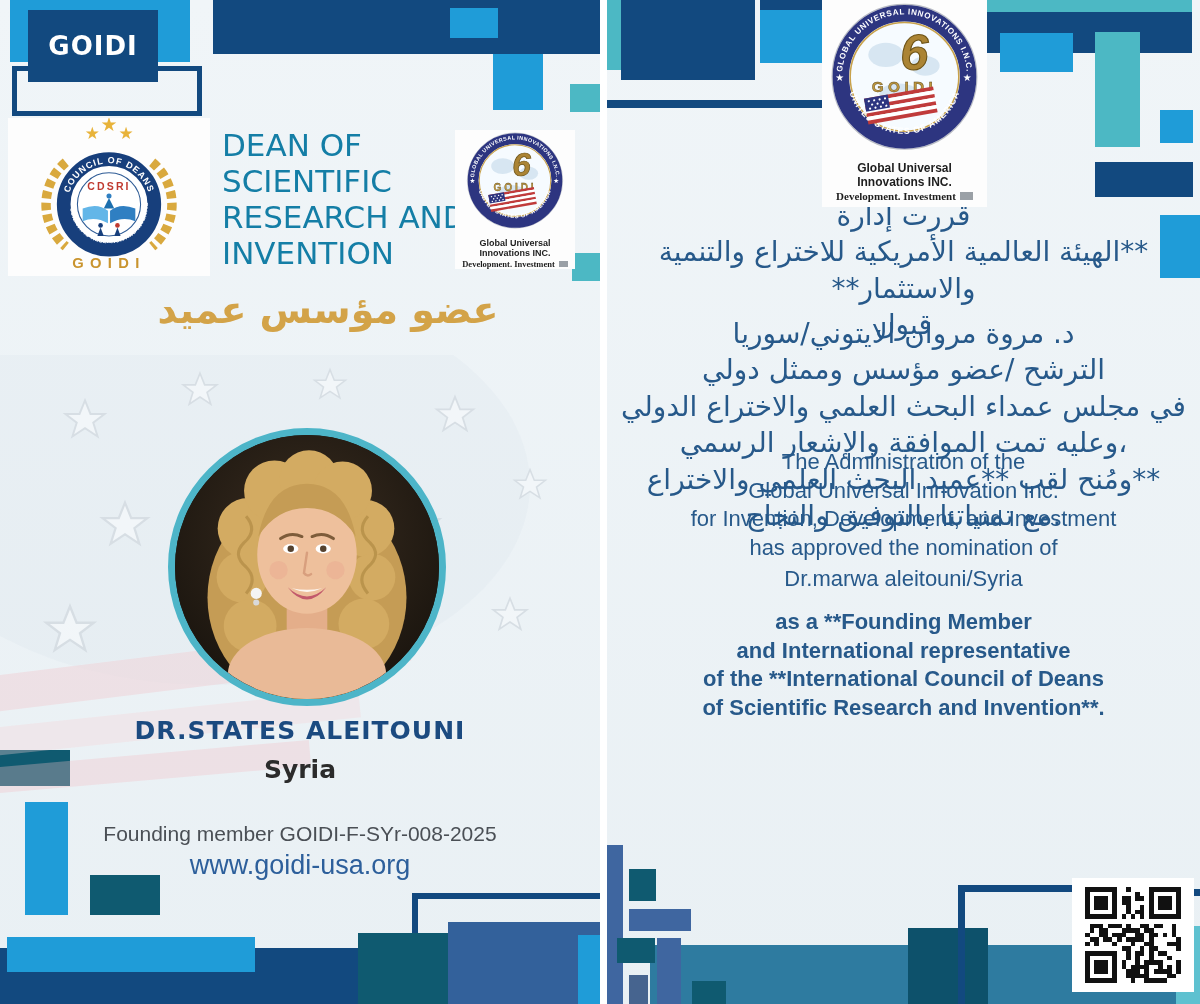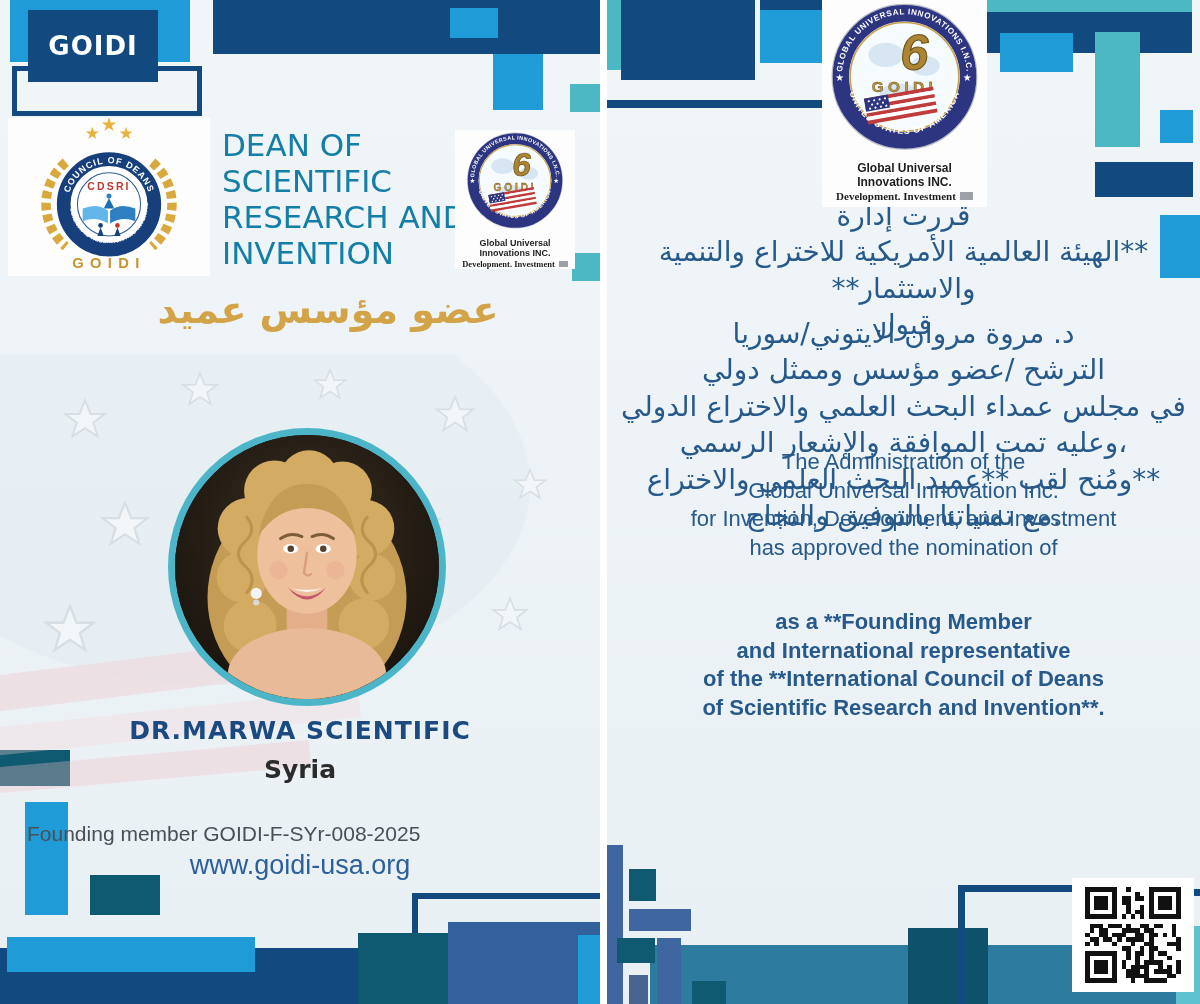--- a/index.html
+++ b/index.html
@@ -23,21 +23,21 @@
   .gray-chip{display:inline-block;width:13px;height:8px;background:#9aa0a6;margin-left:4px;}
   .arabic{direction:rtl;font-family:"DejaVu Sans",sans-serif;white-space:pre-line;text-align:center;}
   .ar-gold{position:absolute;left:0;top:288px;width:600px;font-size:38px;font-weight:bold;color:#d3a348;z-index:2;margin-left:28px;}
   .ar-teal{position:absolute;left:0;top:368px;width:600px;font-size:30px;font-weight:bold;color:#176f90;z-index:2;}
   .photo{position:absolute;left:168px;top:428px;width:264px;height:264px;border-radius:50%;
     border:7px solid #4db5c8;overflow:hidden;z-index:3;background:#1a130d;}
   .mname{position:absolute;left:0;top:716px;width:600px;text-align:center;color:#1b4a80;
     font-weight:bold;font-size:25px;letter-spacing:1px;font-family:"DejaVu Sans",sans-serif;z-index:2;}
   .mcountry{position:absolute;left:0;top:755px;width:600px;text-align:center;color:#2b2b2b;
     font-weight:bold;font-size:25px;font-family:"DejaVu Sans",sans-serif;z-index:2;}
-  .mid{position:absolute;left:0;top:822px;width:600px;text-align:left;color:#4a4f55;font-size:21px;z-index:2;padding-left:27px;}
+  .mid{position:absolute;left:0;top:822px;width:600px;text-align:center;color:#4a4f55;font-size:21px;z-index:2;}
   .msite{position:absolute;left:0;top:850px;width:600px;text-align:center;color:#2d5f9b;font-size:27px;z-index:2;}
   .rp-text{position:absolute;left:0;width:593px;text-align:center;color:#27598a;white-space:pre-line;}
   .rp-ar{font-family:"DejaVu Sans",sans-serif;font-size:28px;line-height:1.3;direction:rtl;}
   .rp-en{font-size:22px;line-height:1.3;}
   .qr-box{position:absolute;left:1072px;top:878px;width:122px;height:114px;background:#fff;z-index:6;
     display:flex;align-items:center;justify-content:center;}
   .watermark{position:absolute;left:0;top:355px;width:600px;height:455px;z-index:1;opacity:.55;}
 </style>
 </head>
 <body>
@@ -211,21 +211,21 @@
         <path d="M130 116 L127 136 Q130 140 134 137" stroke="#d89f7e" stroke-width="2.4" fill="none" stroke-linecap="round"></path>
         <circle cx="102" cy="133" r="9" fill="#e8a08d" opacity="0.35"></circle>
         <circle cx="158" cy="133" r="9" fill="#e8a08d" opacity="0.35"></circle>
         <path d="M111 150 Q130 168 149 150 Q140 162 130 162 Q120 162 111 150 Z" fill="#c2596b"></path>
         <path d="M115 151 Q130 158 145 151 Q130 154 115 151 Z" fill="#fff" opacity="0.85"></path>
         <circle cx="80" cy="156" r="5.5" fill="#f4f4f4"></circle>
           <circle cx="80" cy="165" r="3" fill="#d9d9d9"></circle>
       </svg>
     </div>
 
-    <div class="mname">DR.MARWA SCIENTIFIC</div>
+    <div class="mname">DR.STATES ALEITOUNI</div>
     <div class="mcountry">Syria</div>
     <div class="mid">Founding member GOIDI-F-SYr-008-2025</div>
     <div class="msite">www.goidi-usa.org</div>
 
     <div class="d" style="left:0;top:750px;width:70px;height:36px;background:#0f5a70;"></div>
     <div class="d" style="left:25px;top:802px;width:43px;height:113px;background:#1f9cd8;"></div>
     <div class="d" style="left:90px;top:875px;width:70px;height:40px;background:#0f5a70;"></div>
     <div class="outline-navy" style="left:412px;top:893px;width:200px;height:105px;border-width:6px;"></div>
     <div class="d" style="left:0;top:948px;width:360px;height:56px;background:#12497f;"></div>
     <div class="d" style="left:7px;top:937px;width:248px;height:35px;background:#1f9cd8;"></div>
@@ -308,20 +308,21 @@
 Global Universal Innovation Inc.
 for Invention, Development, and Investment
 has approved the nomination of</div>
 
     <div class="rp-text rp-ar" style="top:316px;">د. مروة مروان الايتوني/سوريا
 الترشح /عضو مؤسس وممثل دولي
 في مجلس عمداء البحث العلمي والاختراع الدولي
 ،وعليه تمت الموافقة والإشعار الرسمي
 **ومُنح لقب **عميد البحث العلمي والاختراع
 .مع تمنياتنا بالتوفيق والنجاح</div>
+    <div class="rp-text rp-en" style="top:565px;">Dr.marwa aleitouni/Syria</div>
     <div class="rp-text rp-en" style="top:608px;font-weight:bold;">as a **Founding Member
 and International representative
 of the **International Council of Deans
 of Scientific Research and Invention**.</div>
 
     <div class="d" style="left:0;top:845px;width:16px;height:159px;background:#3f66a0;"></div>
     <div class="d" style="left:22px;top:869px;width:27px;height:32px;background:#0f5a70;"></div>
     <div class="d" style="left:22px;top:909px;width:62px;height:22px;background:#3f66a0;"></div>
     <div class="d" style="left:43px;top:945px;width:550px;height:59px;background:#2e7ba0;"></div>
     <div class="d" style="left:10px;top:938px;width:38px;height:25px;background:#0f5a70;"></div>

